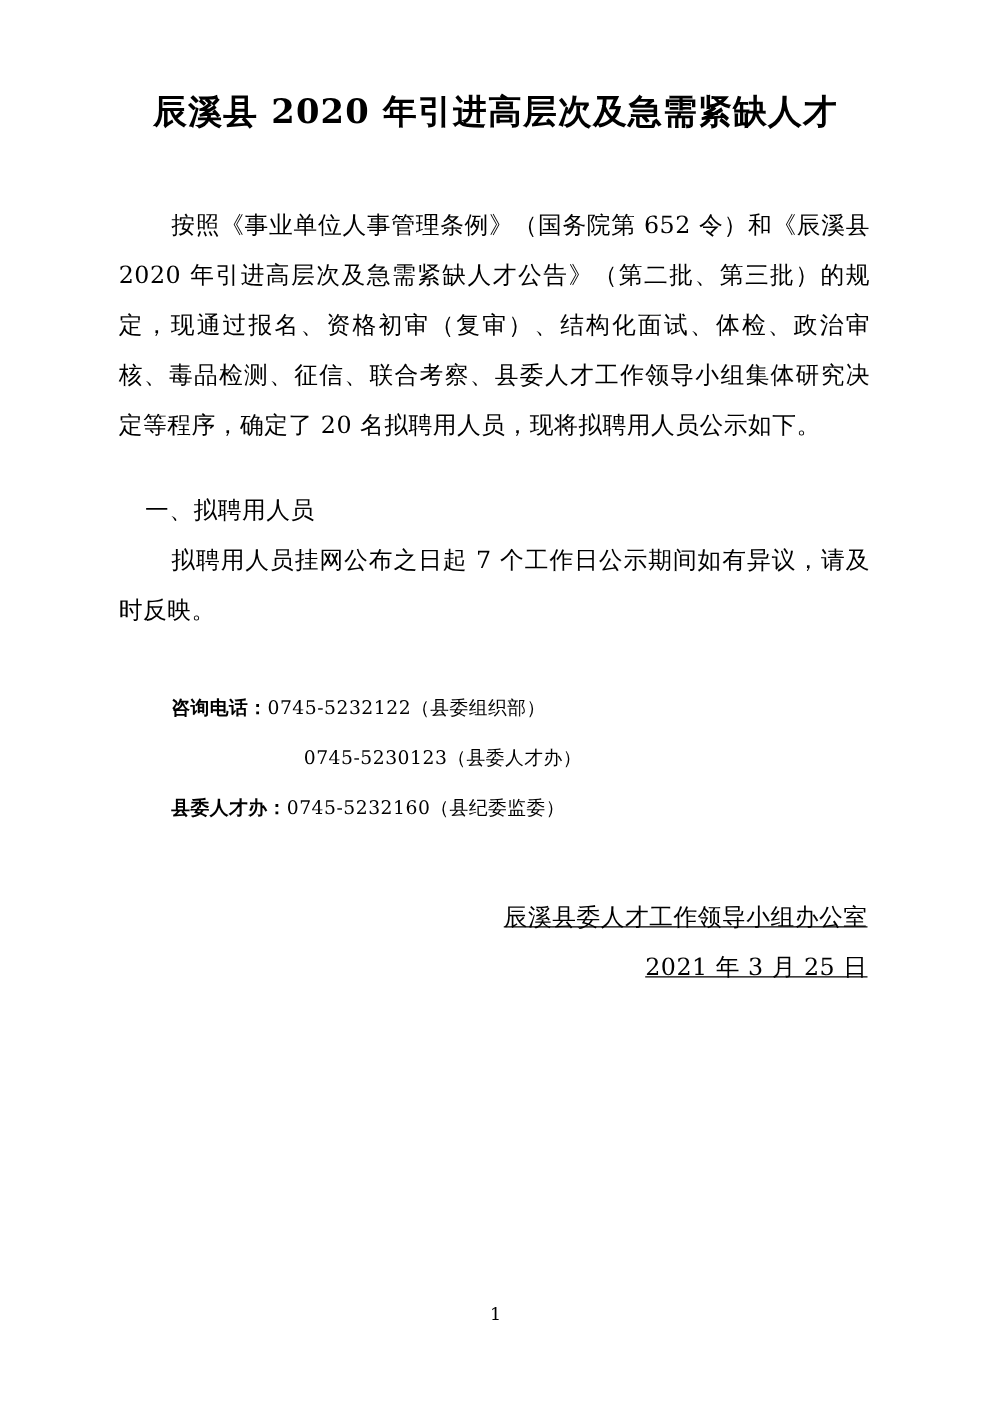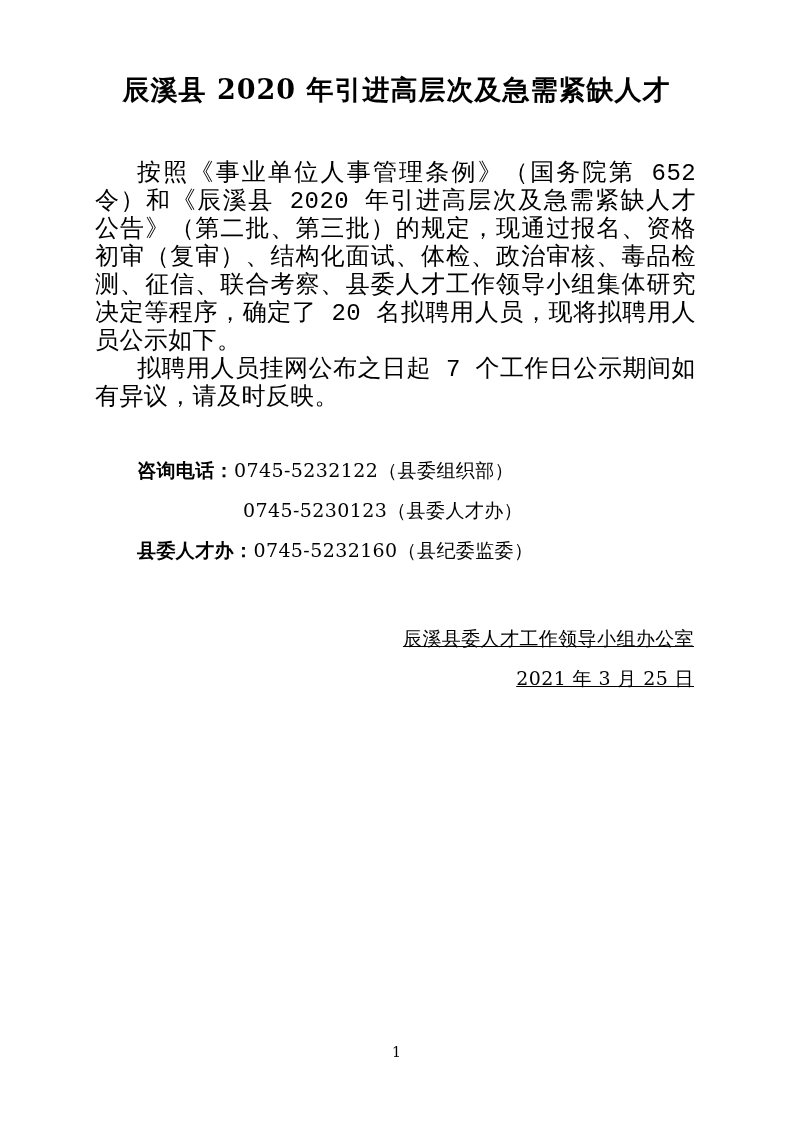--- a/index.html
+++ b/index.html
@@ -32,43 +32,42 @@
     padding-top: 68px;
   }
   .doc-title .line {
     display: block;
   }
   .body-text {
     margin: 0;
     padding: 0 97px 0 95px;
   }
   .para {
-    font-size: 24px;
-    line-height: 28px;
+    font-size: 19px;
+    line-height: 40px;
     text-align: justify;
     text-justify: inter-ideograph;
     margin: 0;
     letter-spacing: 0.4px;
-    font-family: Liberation Mono, monospace;
   }
   .indent2 {
     text-indent: 42px;
   }
   .indent1 {
     text-indent: 21px;
   }
   .gap-top-lg {
     margin-top: 28px;
   }
   .contact-block {
     padding: 0 97px 0 95px;
     margin-top: 38px;
   }
   .contact-line {
-    font-size: 19px;
+    font-size: 15px;
     line-height: 40px;
     letter-spacing: 0.4px;
     text-indent: 42px;
   }
   .contact-line .lbl {
     font-weight: bold;
   }
   .contact-line.indent-deep {
     text-indent: 148px;
   }
@@ -101,20 +100,21 @@
 <body>
 
 <div class="page">
 
   <h1 class="doc-title">
     <span class="line">辰溪县 2020 年引进高层次及急需紧缺人才</span>
   </h1>
 
   <div class="body-text">
     <p class="para indent2 first-para">按照《事业单位人事管理条例》（国务院第 652 令）和《辰溪县 2020 年引进高层次及急需紧缺人才公告》（第二批、第三批）的规定，现通过报名、资格初审（复审）、结构化面试、体检、政治审核、毒品检测、征信、联合考察、县委人才工作领导小组集体研究决定等程序，确定了 20 名拟聘用人员，现将拟聘用人员公示如下。</p>
+    <p class="para indent1 gap-top-lg">一、拟聘用人员</p>
     <p class="para indent2">拟聘用人员挂网公布之日起 7 个工作日公示期间如有异议，请及时反映。</p>
   </div>
 
   <div class="contact-block">
     <div class="contact-line">
       <span class="lbl">咨询电话：</span><span>0745-5232122（县委组织部）</span>
     </div>
     <div class="contact-line indent-deep">
       <span>0745-5230123（县委人才办）</span>
     </div>

